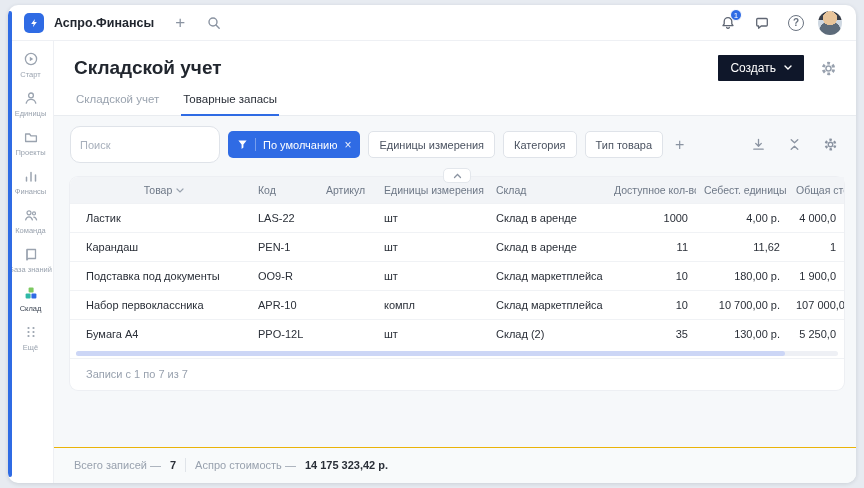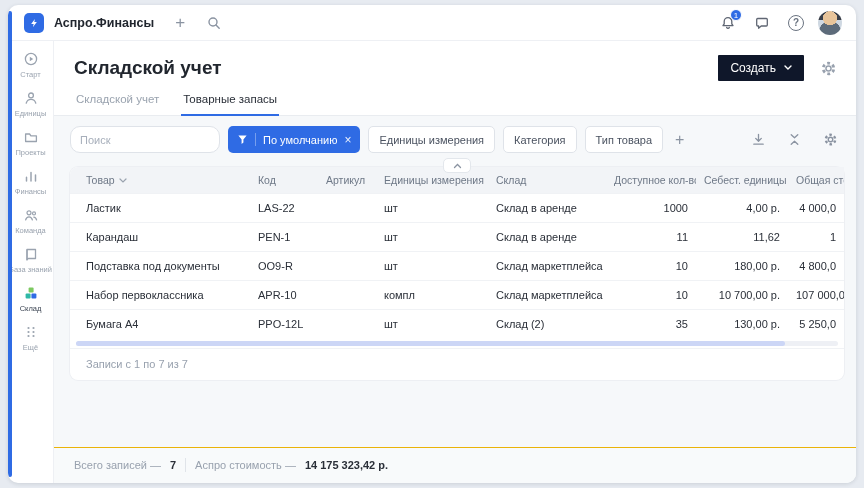--- a/index.html
+++ b/index.html
@@ -84,21 +84,21 @@
     border-bottom:2px solid transparent; margin-bottom:-1px;
   }
   .tab.active{ color:#2a2f38; border-bottom-color:#2f6be4; }
   
   .content{
     flex:1; background:#f6f8fa; padding:10px 12px 0 16px;
     display:flex; flex-direction:column; min-height:0;
   }
   .toolbar{ display:flex; align-items:center; gap:8px; }
   .search-input{
-    width:150px; height:27px; border:1px solid #dfe3e9; border-radius:10px;
+    width:150px; height:37px; border:1px solid #dfe3e9; border-radius:10px;
     padding:0 9px; font-size:11px; font-family:inherit; color:#2a2f38; background:#fff;
   }
   .search-input::placeholder{ color:#a7afbb; }
   .chip{
     height:27px; background:#2f6be4; color:#fff; border:none; border-radius:5px;
     display:flex; align-items:center; gap:7px; padding:0 9px; font-size:11px;
     font-family:inherit; cursor:pointer;
   }
   .chip .div{ width:1px; height:13px; background:rgba(255,255,255,.35); }
   .chip .close{ font-size:12px; opacity:.9; }
@@ -118,21 +118,21 @@
     width:28px; height:15px; background:#fff; border:1px solid #e3e7ec;
     border-radius:5px; display:flex; align-items:center; justify-content:center;
     cursor:pointer; z-index:2;
   }
   table{ width:100%; border-collapse:collapse; table-layout:fixed; }
   thead tr{ background:#f2f4f7; }
   th{
     font-size:10.5px; font-weight:normal; color:#6e7887; text-align:left;
     padding:7px 8px; white-space:nowrap; overflow:hidden;
   }
-  th:first-child{ padding-left:16px; border-radius:8px 0 0 0;}
+  th:first-child{ padding-left:16px; border-radius:8px 0 0 0;text-align:center;}
   th .sort{ margin-left:4px; vertical-align:1px; }
   td{
     font-size:11px; color:#2a2f38; padding:8px 8px; border-top:1px solid #f0f2f5;
     white-space:nowrap; overflow:hidden;
   }
   td:first-child{ padding-left:16px; }
   th.num, td.num{ text-align:right; }
   .hscroll{ height:5px; margin:3px 6px 2px; border-radius:3px; background:#eef0f5; }
   .hscroll .thumb{ width:93%; height:100%; border-radius:3px; background:#ccd6f6; }
   .records{
@@ -368,21 +368,21 @@
                   <td class="num">1</td>
                 </tr>
                 <tr>
                   <td>Подставка под документы</td>
                   <td>OO9-R</td>
                   <td></td>
                   <td>шт</td>
                   <td>Склад маркетплейса</td>
                   <td class="num">10</td>
                   <td class="num">180,00 р.</td>
-                  <td class="num">4 800,0</td>
+                  <td class="num">1 900,0</td>
                 </tr>
                 <tr>
                   <td>Набор первоклассника</td>
                   <td>APR-10</td>
                   <td></td>
                   <td>компл</td>
                   <td>Склад маркетплейса</td>
                   <td class="num">10</td>
                   <td class="num">10 700,00 р.</td>
                   <td class="num">107 000,0</td>

